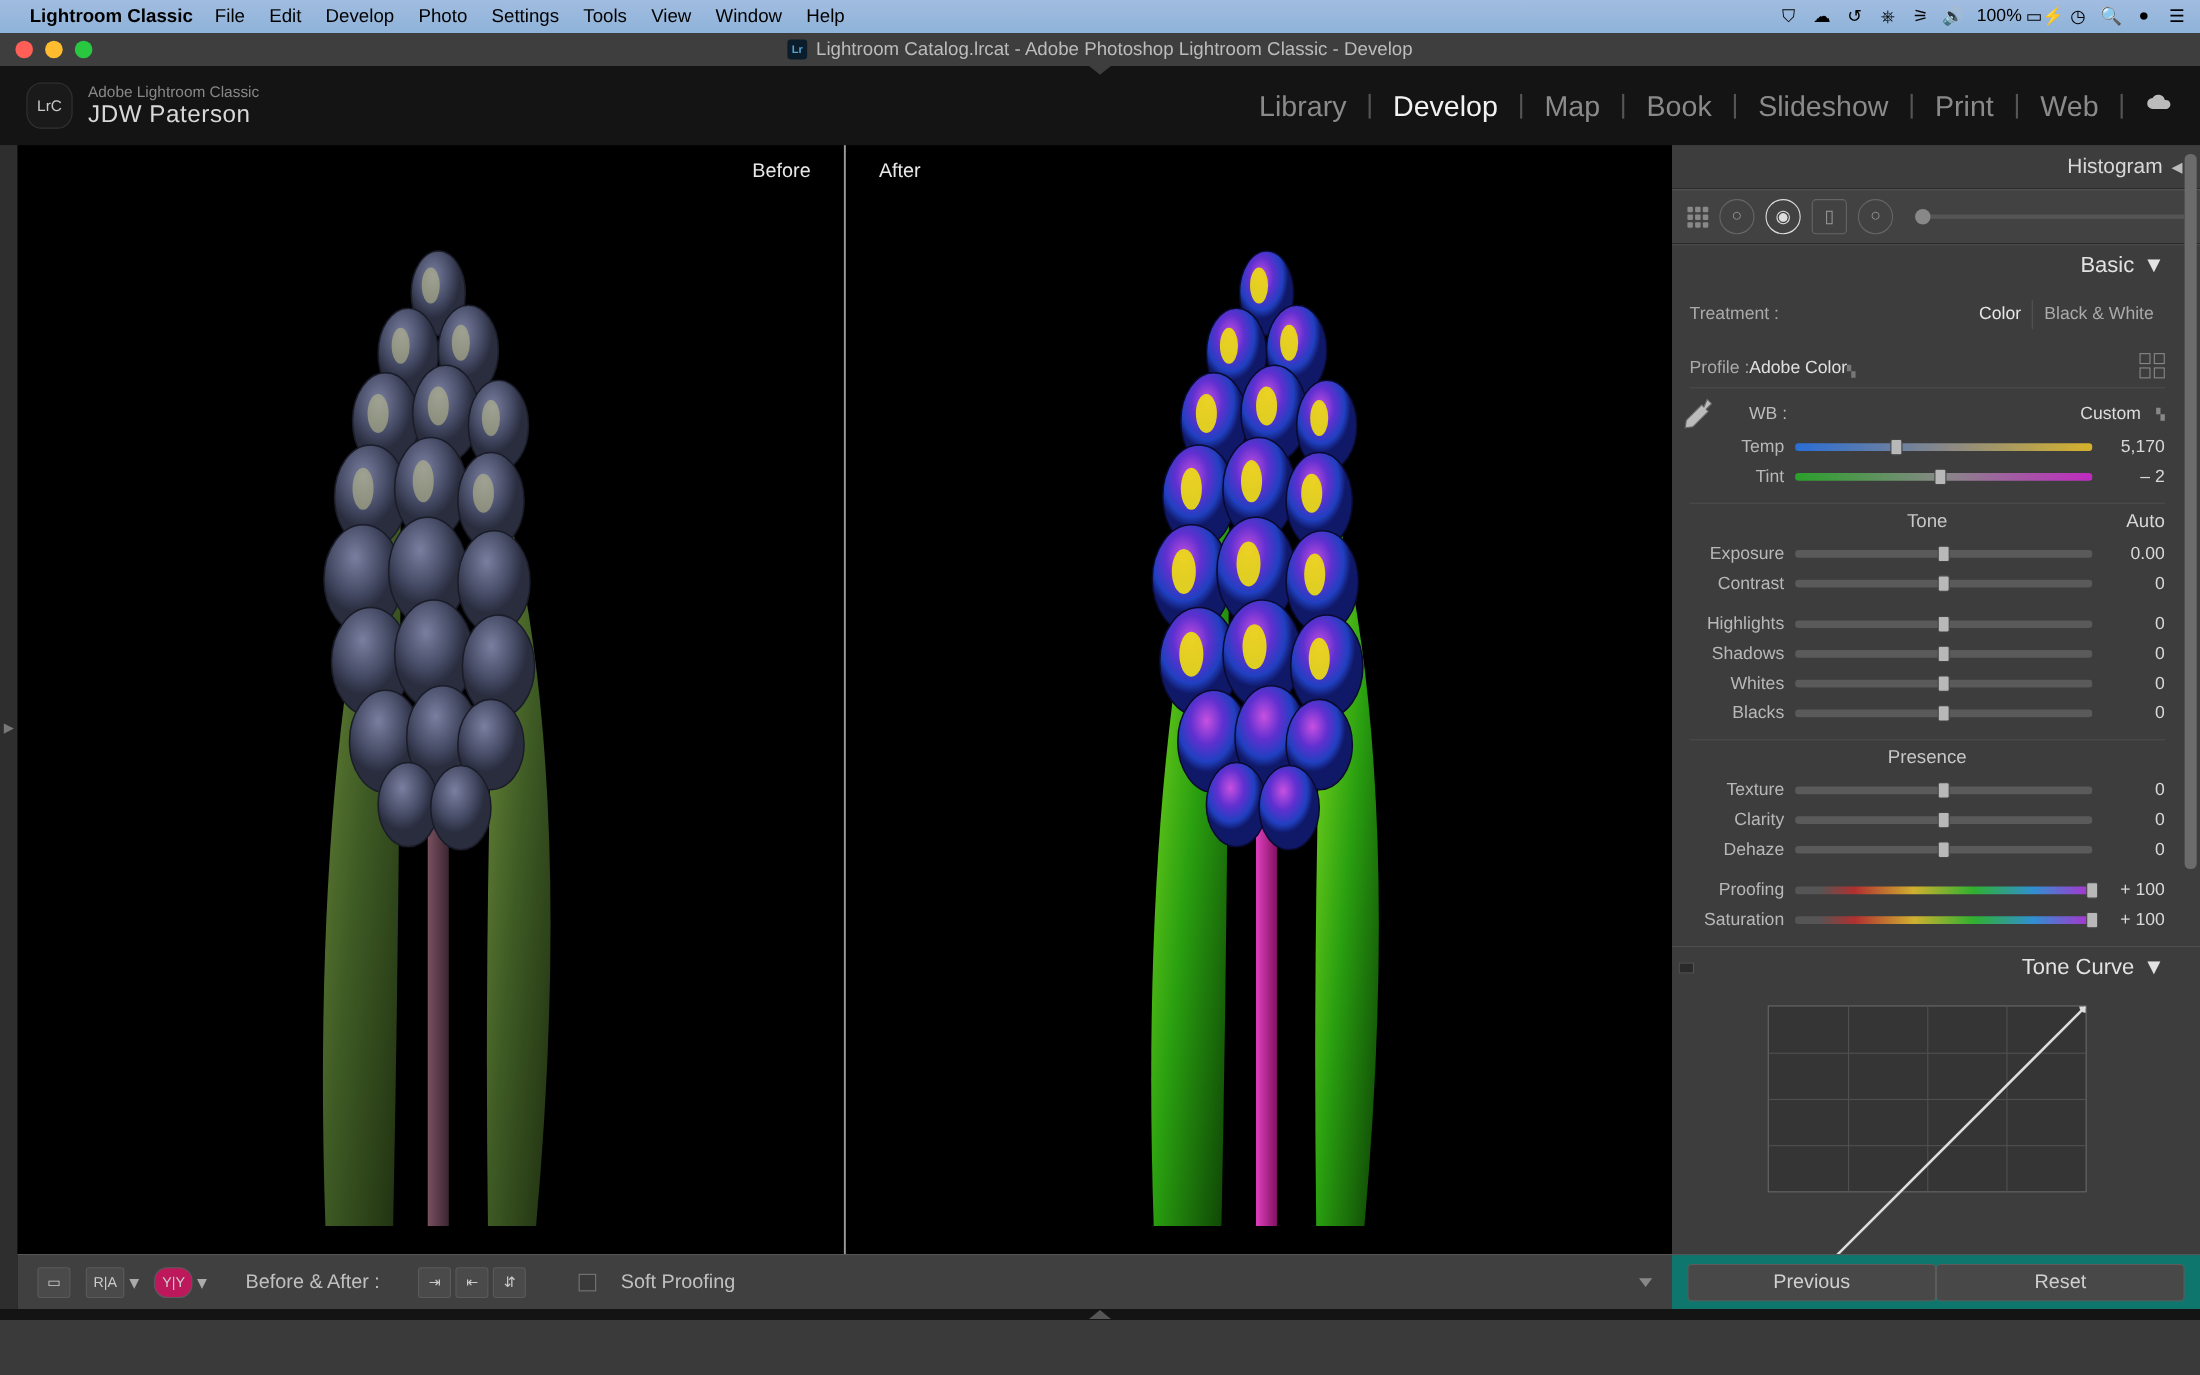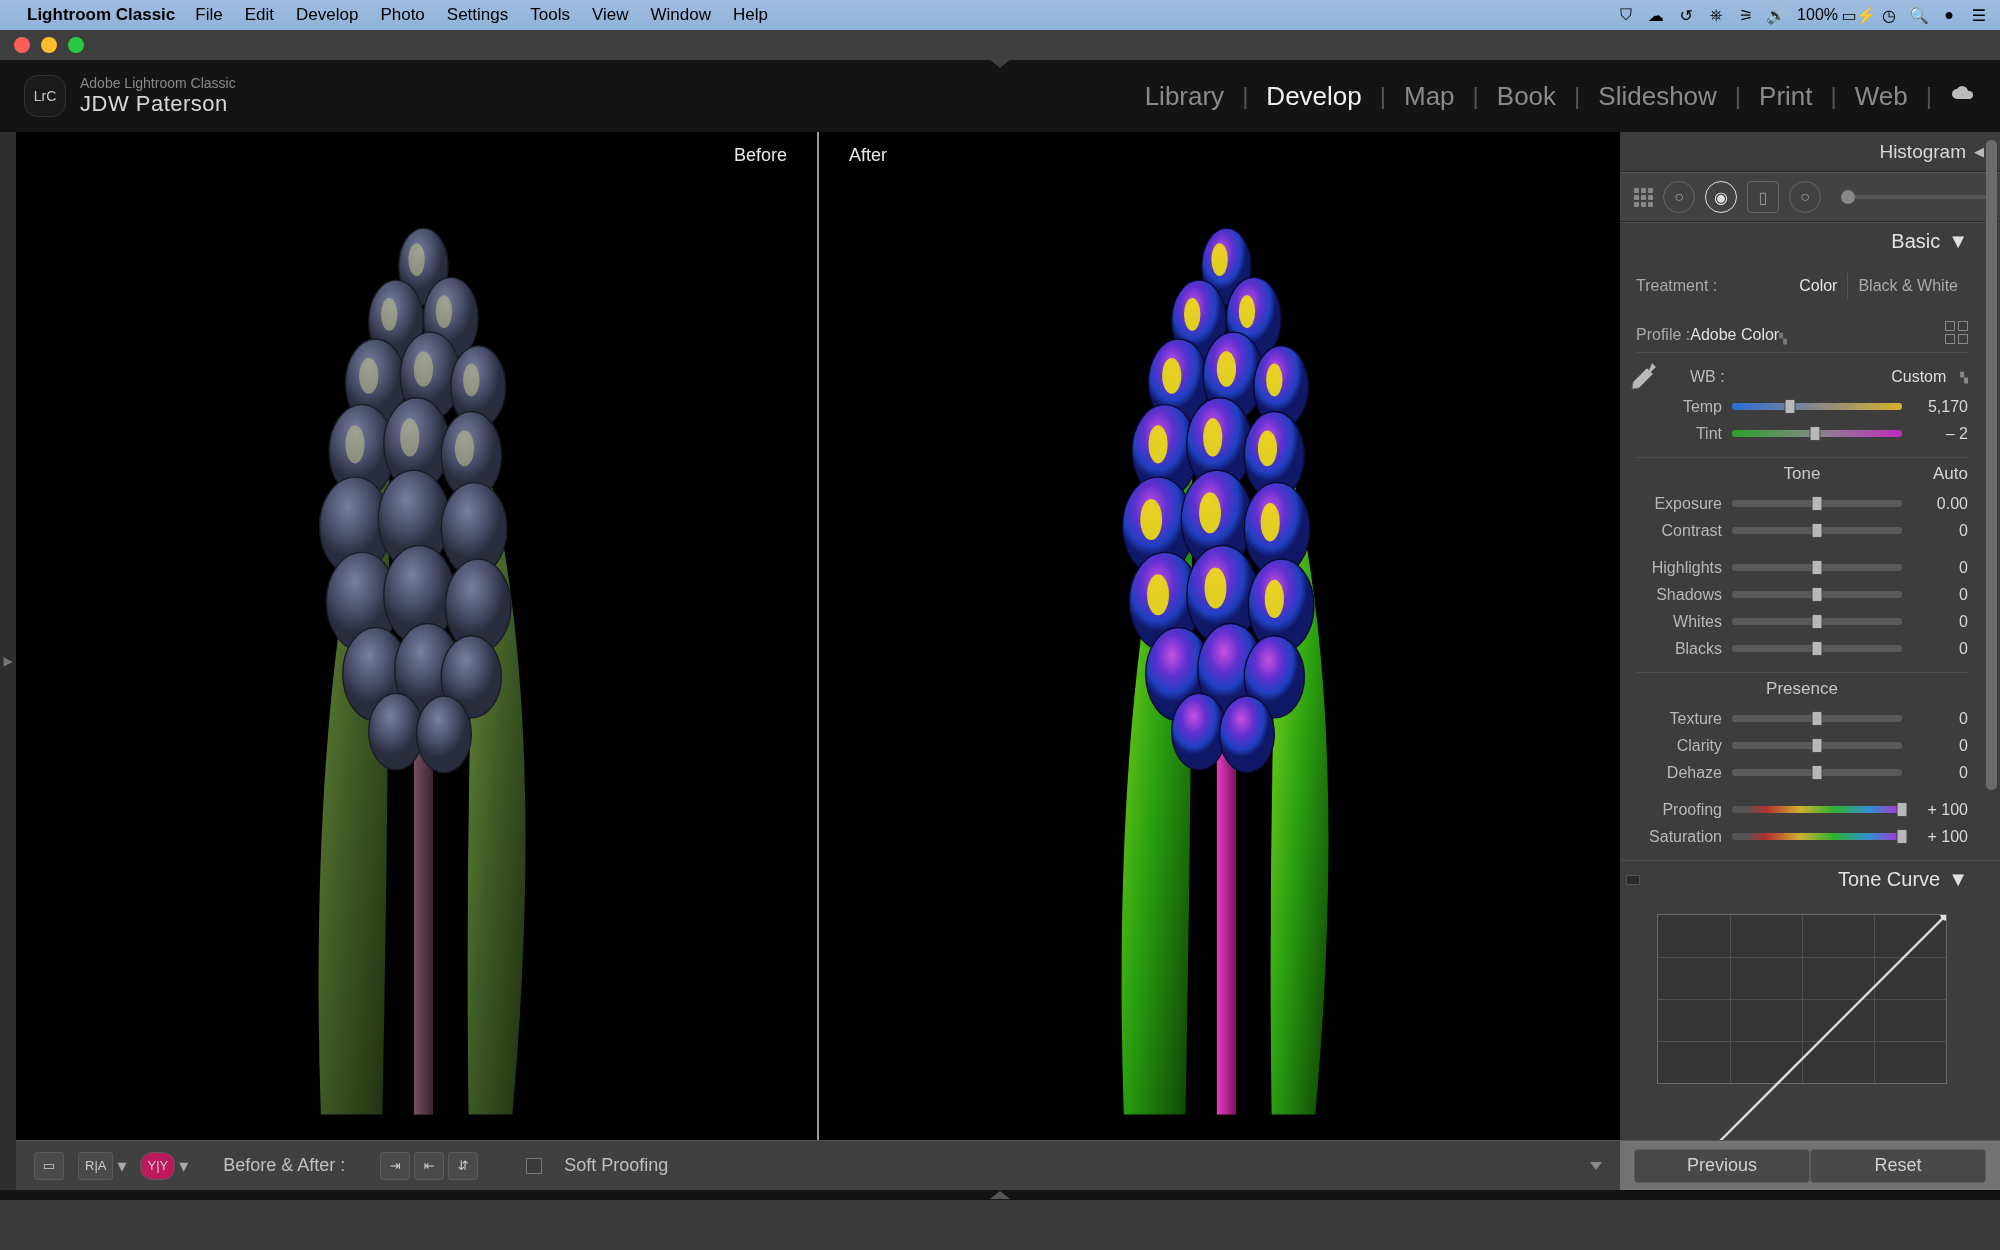--- a/index.html
+++ b/index.html
@@ -51,21 +51,21 @@
 
 .canvas-toolbar { height: 50px; background: #404040; display: flex; align-items: center; padding: 0 18px; gap: 14px; color: #c0c0c0; font-size: 18px; border-top:1px solid #555; }
 .tb-btn { height: 28px; padding: 0 6px; background: #4a4a4a; border: 1px solid #5a5a5a; border-radius: 3px; display: inline-flex; align-items:center; justify-content:center; color:#ccc; font-size:13px; min-width:30px;}
 .tb-group { display:flex; gap:4px; align-items:center;}
 .tb-label { margin: 0 21px; }
 .tb-check { width:16px; height:16px; border:1px solid #777; background:#3a3a3a; display:inline-block; margin-right:8px; vertical-align:middle;}
 .tb-spacer { flex:1; }
 .tb-drop { width:0; height:0; border-left:6px solid transparent; border-right:6px solid transparent; border-top:8px solid #888; margin-left:6px;}
 
 
-.right-rail { width: 380px; background: #3d3d3d; display: flex; flex-direction: column; color: #c8c8c8; }
+.right-rail { width: 480px; background: #3d3d3d; display: flex; flex-direction: column; color: #c8c8c8; }
 .rail-scroll { flex:1; overflow:hidden; position:relative; }
 .scrollbar-fake { position:absolute; right:3px; top:8px; width:11px; height: 650px; background: #6b6b6b; border-radius:5px; }
 
 .panel-header { height: 40px; background: #3d3d3d; display: flex; align-items: center; justify-content: flex-end; padding: 0 16px; font-size: 19px; color: #d8d8d8; gap:8px; border-bottom:1px solid #2a2a2a;}
 .panel-header .tri { font-size:13px; color:#bbb; }
 
 .tool-strip { height: 50px; background: #424242; display: flex; align-items: center; padding: 0 14px; gap: 10px; border-bottom:1px solid #2a2a2a; border-top:1px solid #555;}
 .tool-strip .tool { width:32px; height:32px; border:1px solid #666; border-radius:50%; display:flex; align-items:center; justify-content:center; color:#999;}
 .tool-strip .tool.sq { border-radius:4px; }
 .tool-strip .tool.active { border-color:#ddd; color:#ddd; }
@@ -118,21 +118,21 @@
 .adjust-row .target::after{content:""; position:absolute; inset:3px; border-radius:50%; background:#888;}
 .adjust-row .albl { color:#bbb; }
 .adjust-row .chan { width:20px; height:20px; border-radius:50%; border:2px solid; }
 .chan.lum { background: repeating-linear-gradient(45deg,#999,#999 2px,#666 2px,#666 4px); border-color:#888;}
 .chan.grey2 { border-color:#ddd; background:#ddd;}
 .chan.r{border-color:#d04040;} .chan.g{border-color:#40c040;} .chan.b{border-color:#4060e0;}
 .curve-box { width:290px; height:170px; margin:6px auto 0; background:#353535; border:1px solid #6a6a6a; position:relative;}
 .curve-box .grid-v, .curve-box .grid-h { position:absolute; background:#505050;}
 .curve-box .diag { position:absolute; inset:0;}
 
-.rail-footer { height:50px; background:#737373; display:flex; align-items:center; padding:0 14px; border-top:1px solid #555;}
+.rail-footer { height:50px; background:#0f766e; display:flex; align-items:center; padding:0 14px; border-top:1px solid #555;}
 .rail-footer .btn { flex:1; height:34px; background:#484848; border:1px solid #5c5c5c; border-radius:4px; display:flex; align-items:center; justify-content:center; color:#d0d0d0; font-size:18px;}
 
 .bottom-chevron { height:10px; background:#141414; display:flex; justify-content:center; align-items:center;}
 .bottom-chevron::after{content:""; width:0; height:0; border-left:10px solid transparent; border-right:10px solid transparent; border-bottom:8px solid #555;}
 
 </style>
 </head>
 <body>
 
 <div class="macos-menubar">
@@ -161,20 +161,24 @@
     <span class="sysicon">●</span>
     <span class="sysicon">☰</span>
   </div>
 </div>
 
 <div class="window-titlebar">
   <div class="traffic-lights">
     <div class="dot red"></div>
     <div class="dot yellow"></div>
     <div class="dot green"></div>
+  </div>
+  <div class="title">
+    <span class="lrc-tiny">Lr</span>
+    <span>Lightroom Catalog.lrcat - Adobe Photoshop Lightroom Classic - Develop</span>
   </div>
 </div>
 
 <div class="identity-bar">
   <div class="lrc-badge">LrC</div>
   <div class="identity-text">
     <div class="line1">Adobe Lightroom Classic</div>
     <div class="line2">JDW Paterson</div>
   </div>
   <div class="module-nav">

